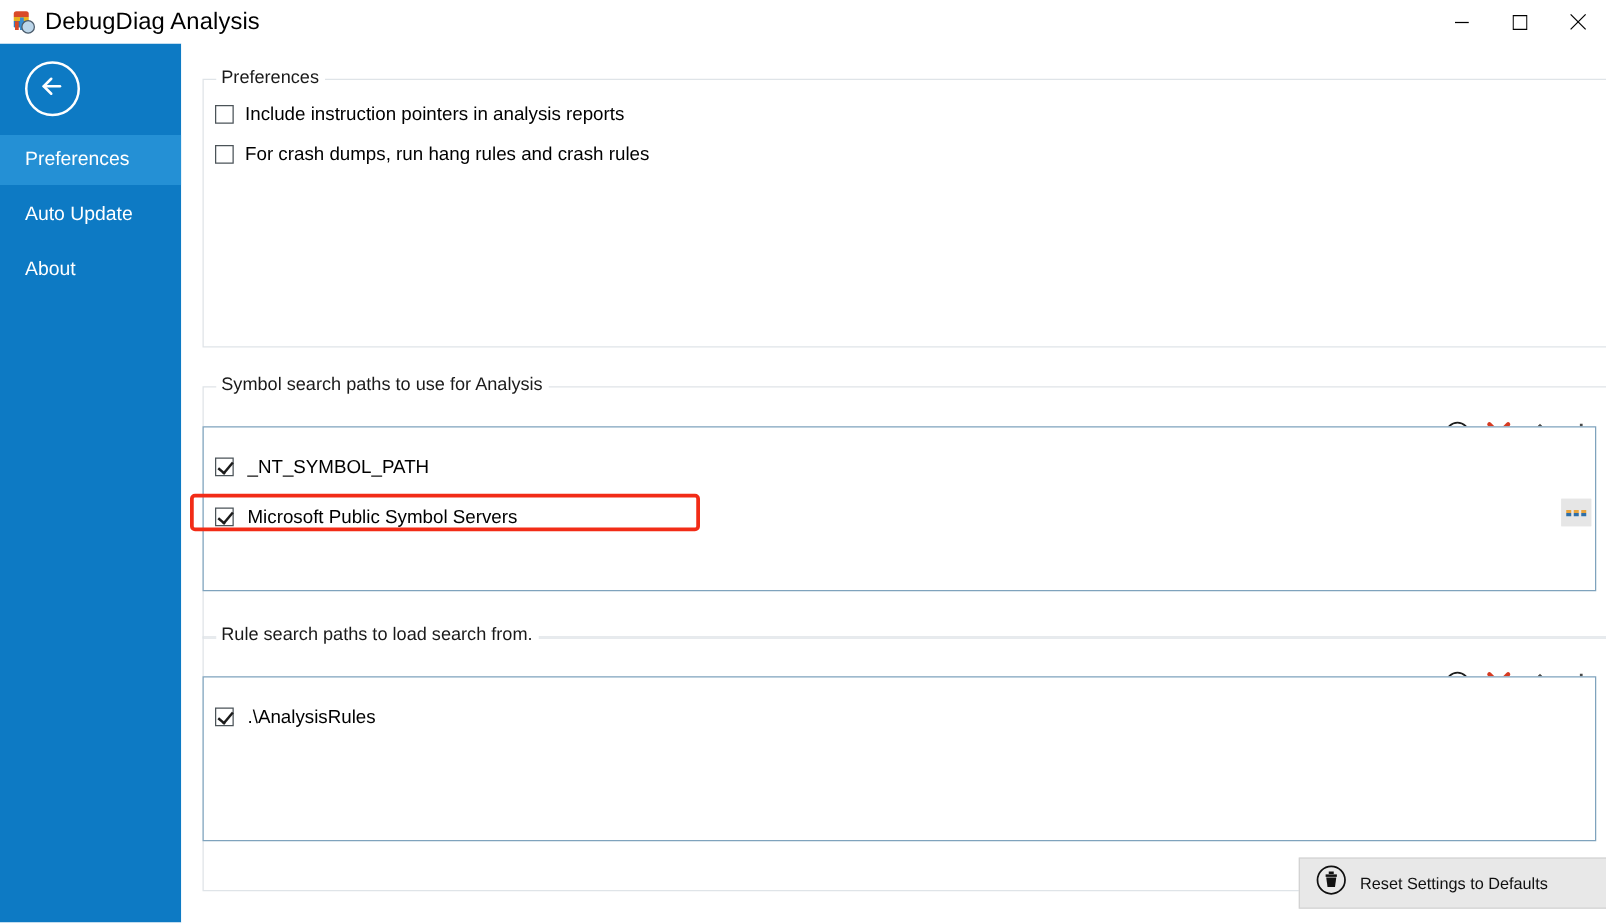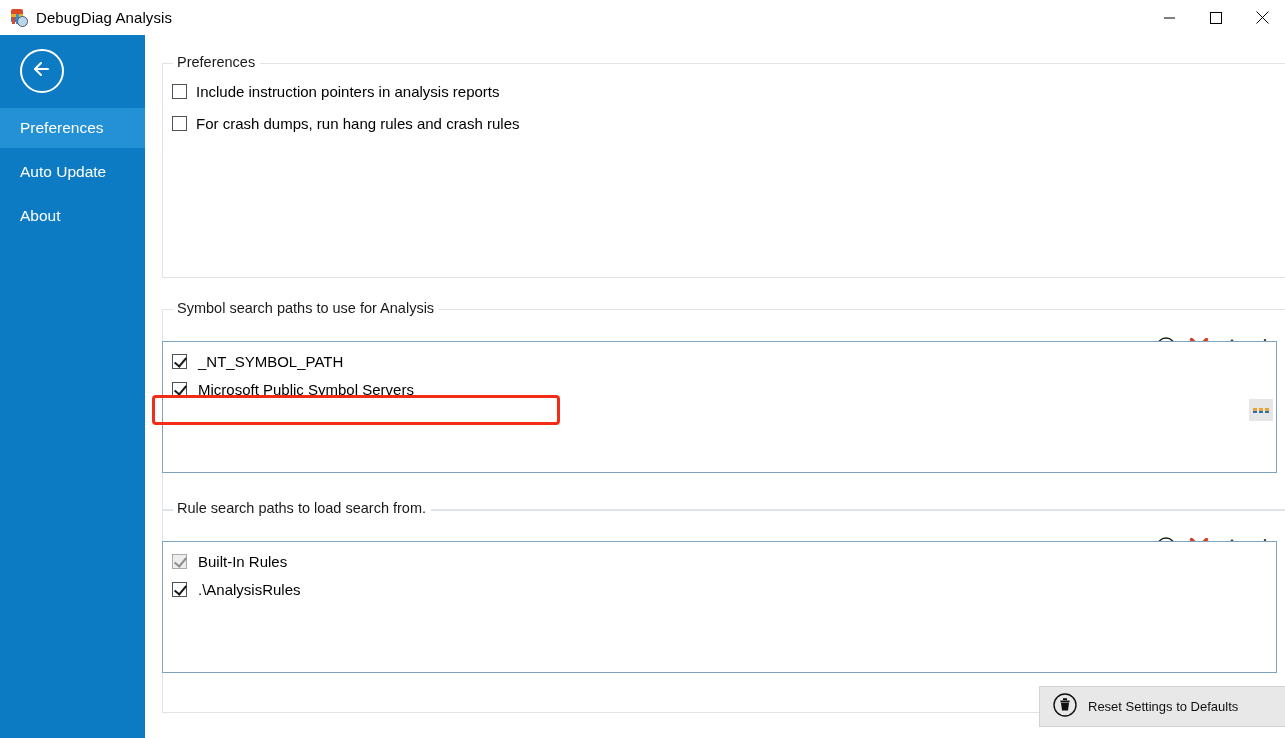--- a/index.html
+++ b/index.html
@@ -55,21 +55,21 @@
   .app-icon .bar2 { left: 6px; height: 10px; background: #3a8fd0; }
   .app-icon .lens {
     position: absolute;
     right: 0px; bottom: 0px;
     width: 9px; height: 9px;
     border: 1.6px solid #4a5b6b;
     border-radius: 50%;
     background: #bcd6ea;
   }
   .title-text {
-    font-size: 15px;
+    font-size: 19px;
     color: #000000;
     letter-spacing: 0.1px;
     white-space: nowrap;
   }
 
   .win-controls {
     position: absolute;
     right: 0; top: 0;
     height: 35px;
     display: flex;
@@ -196,20 +196,21 @@
     box-sizing: border-box;
     background: #ffffff;
     overflow: hidden;
   }
   .list-row {
     display: flex;
     align-items: center;
     height: 28px;
     gap: 11px;
     padding-left: 9px;
+    margin-top: 12px;
   }
   .list-row .chk-label { font-size: 15px; }
 
   
   .browse-btn {
     position: absolute;
     width: 24px; height: 22px;
     background: #e6e6e6;
     border: 1px solid #e6e6e6;
     box-sizing: border-box;
@@ -405,24 +406,20 @@
       <svg width="18" height="22" viewBox="0 0 18 22">
         <line x1="9" y1="3" x2="9" y2="18" stroke="#4a4a4a" stroke-width="2.2"></line>
         <path d="M3.5 13 L9 19 L14.5 13 Z" fill="#4a4a4a"></path>
       </svg>
     </div>
   </div>
 
   <div class="listbox" style="left:17px; top:506px; width:1115px; height:132px;">
     <div style="padding-top:5px;">
       <div class="list-row">
-        <span class="chk checked disabled"></span>
-        <span class="chk-label">Built-In Rules</span>
-      </div>
-      <div class="list-row">
         <span class="chk checked"></span>
         <span class="chk-label">.\AnalysisRules</span>
       </div>
     </div>
   </div>
 
   <div class="reset-btn" style="left:894px; top:651px; width:250px; height:41px;">
     <span>
       <svg width="26" height="26" viewBox="0 0 26 26">
         <circle cx="13" cy="13" r="11" fill="none" stroke="#111" stroke-width="1.4"></circle>

